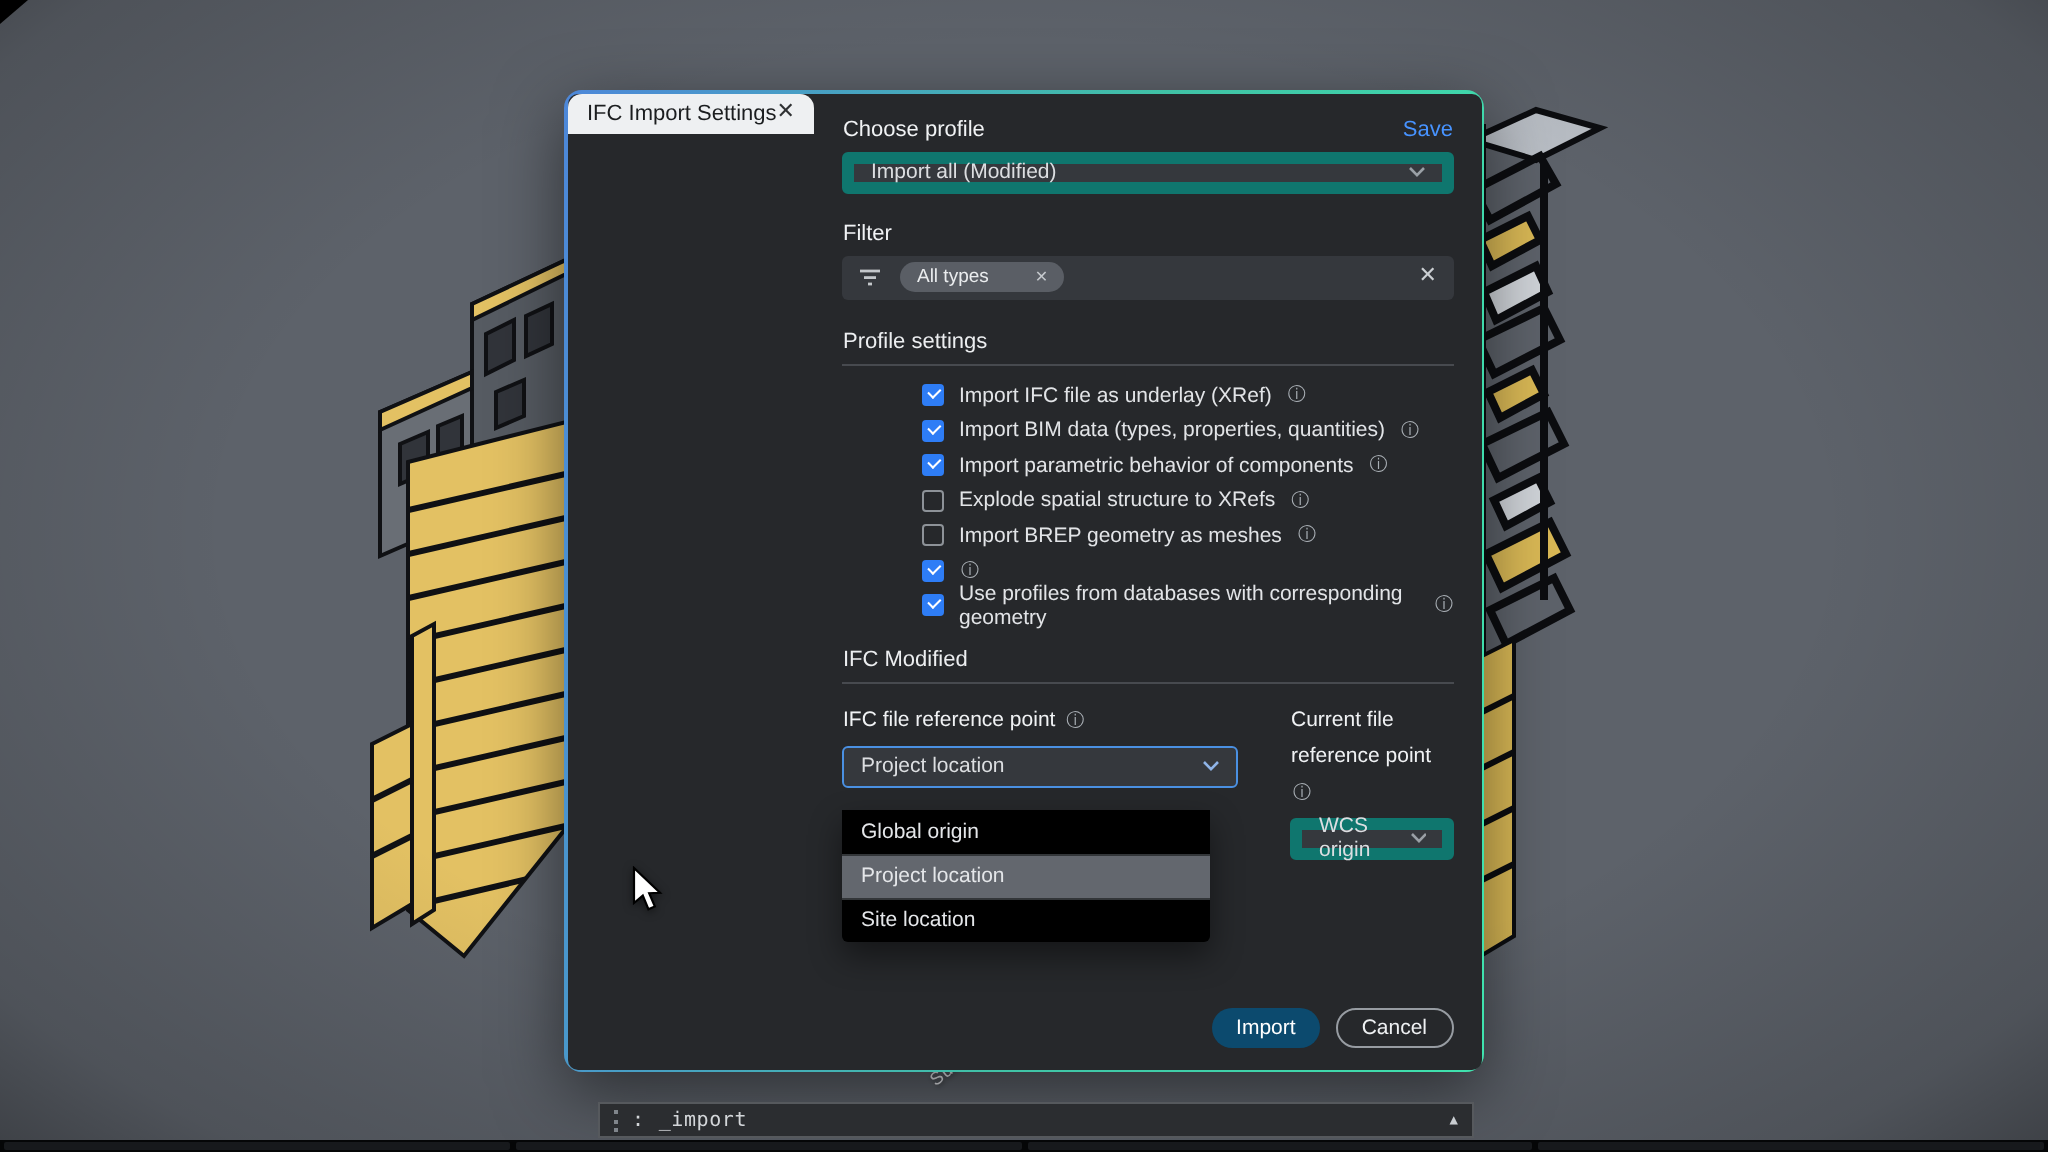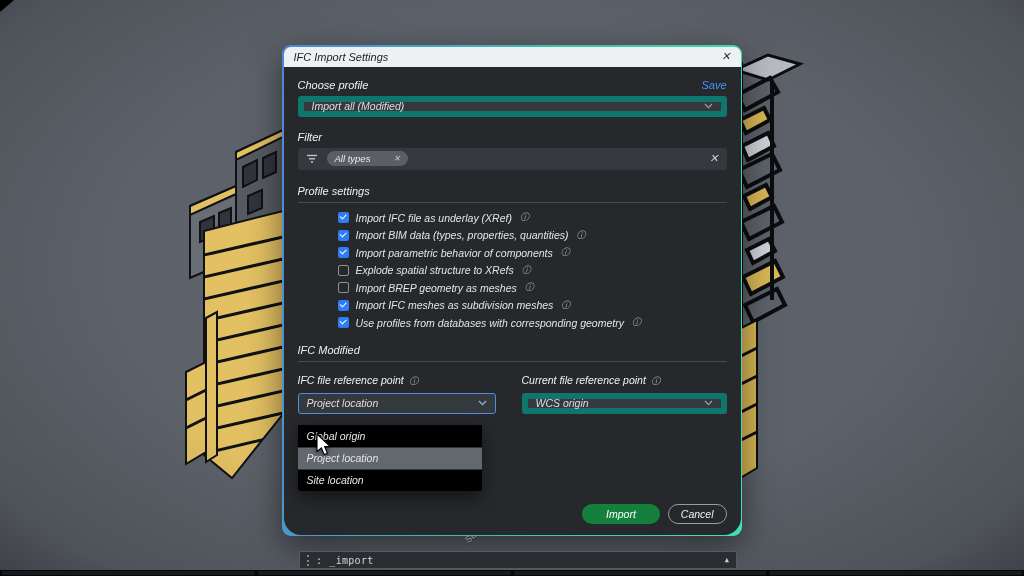--- a/index.html
+++ b/index.html
@@ -26,22 +26,22 @@
     padding:0 7px; gap:7px; color:#d3d6d9; font:10px "DejaVu Sans Mono",monospace; }
   .cmd-handle { width:2px; height:11px; border-left:2px dotted #80858b; }
   .cmd-text { letter-spacing:.3px; }
   .cmd-collapse { margin-left:auto; font-size:7px; color:#c9cdd1; line-height:1; }
 
   
   .dialog-frame { position:absolute; left:282px; top:45px; width:460px; height:491px;
     border-radius:9px; padding:1.5px;
     background:linear-gradient(100deg,#4d87d9 0%,#40c2a6 55%,#3fe3ae 100%);
     box-shadow:0 10px 34px rgba(0,0,0,.5); }
-  .dialog { width:100%; height:100%; border-radius:17px; overflow:visible; background:#26282b;
-    display:flex; flex-direction:column; position:relative;font-style:italic; }
+  .dialog { width:100%; height:100%; border-radius:5px; overflow:visible; background:#26282b;
+    display:flex; flex-direction:row; position:relative; }
   .titlebar { flex:none; height:20px; background:#eef0f2; color:#1b1d1f;
     border-radius:7px 7px 0 0; display:flex; align-items:center; padding:0 10px; font-size:11px; }
   .titlebar .close { margin-left:auto; font-size:11px; color:#303234; line-height:1; }
   .dbody { flex:1; position:relative; padding:12px 14px 0; color:#e6e8ea; }
 
   .row-between { display:flex; justify-content:space-between; align-items:center; }
   .lbl { font-size:11px; color:#f0f2f4; }
   .save { font-size:11px; color:#4793ff; }
 
   .select { height:21px; background:#35383d; border:6px solid #0f766e; border-radius:3px;
@@ -75,21 +75,21 @@
   .col-r { flex:1; }
 
   .menu { position:absolute; left:0; top:41px; width:184px; background:#000000;
     border-radius:0 0 3px 3px; box-shadow:0 7px 16px rgba(0,0,0,.45); z-index:6;margin-top:14px; }
   .menu-item { height:22px; display:flex; align-items:center; padding:0 9px;
     font-size:10.5px; color:#e4e6e9; border-top:1px solid #333639; }
   .menu-item.hl { background:#63676e; }
 
   .footer { position:absolute; bottom:11px; right:14px; display:flex; gap:8px; align-items:center; }
   .btn { height:20px; border-radius:10.5px; display:flex; align-items:center; font-size:10.5px; }
-  .btn-primary { background:#15803d; color:#fff; padding:0 24px; }
+  .btn-primary { background:#0c4a6e; color:#fff; padding:0 12px; }
   .btn-ghost { background:transparent; color:#eef0f2; border:1px solid #979ca2; padding:0 12px; }
 
   .cursor { position:absolute; left:316px; top:433px; z-index:60; pointer-events:none;
     filter:drop-shadow(0 1px 2px rgba(0,0,0,.5)); }
 </style>
 </head>
 <body>
 
 <svg class="scene-svg" width="1024" height="576" viewBox="0 0 1024 576">
 
@@ -215,21 +215,20 @@
           <span class="cb-label">Explode spatial structure to XRefs</span>
           <span class="info">ⓘ</span>
         </div>
         <div class="cb-row">
           <span class="cb off"></span>
           <span class="cb-label">Import BREP geometry as meshes</span>
           <span class="info">ⓘ</span>
         </div>
         <div class="cb-row">
           <span class="cb on"></span>
-          <span class="cb-label">Import IFC meshes as subdivision meshes</span>
           <span class="info">ⓘ</span>
         </div>
         <div class="cb-row">
           <span class="cb on"></span>
           <span class="cb-label">Use profiles from databases with corresponding geometry</span>
           <span class="info">ⓘ</span>
         </div>
       </div>
 
       <div class="section-h">IFC Modified</div>

